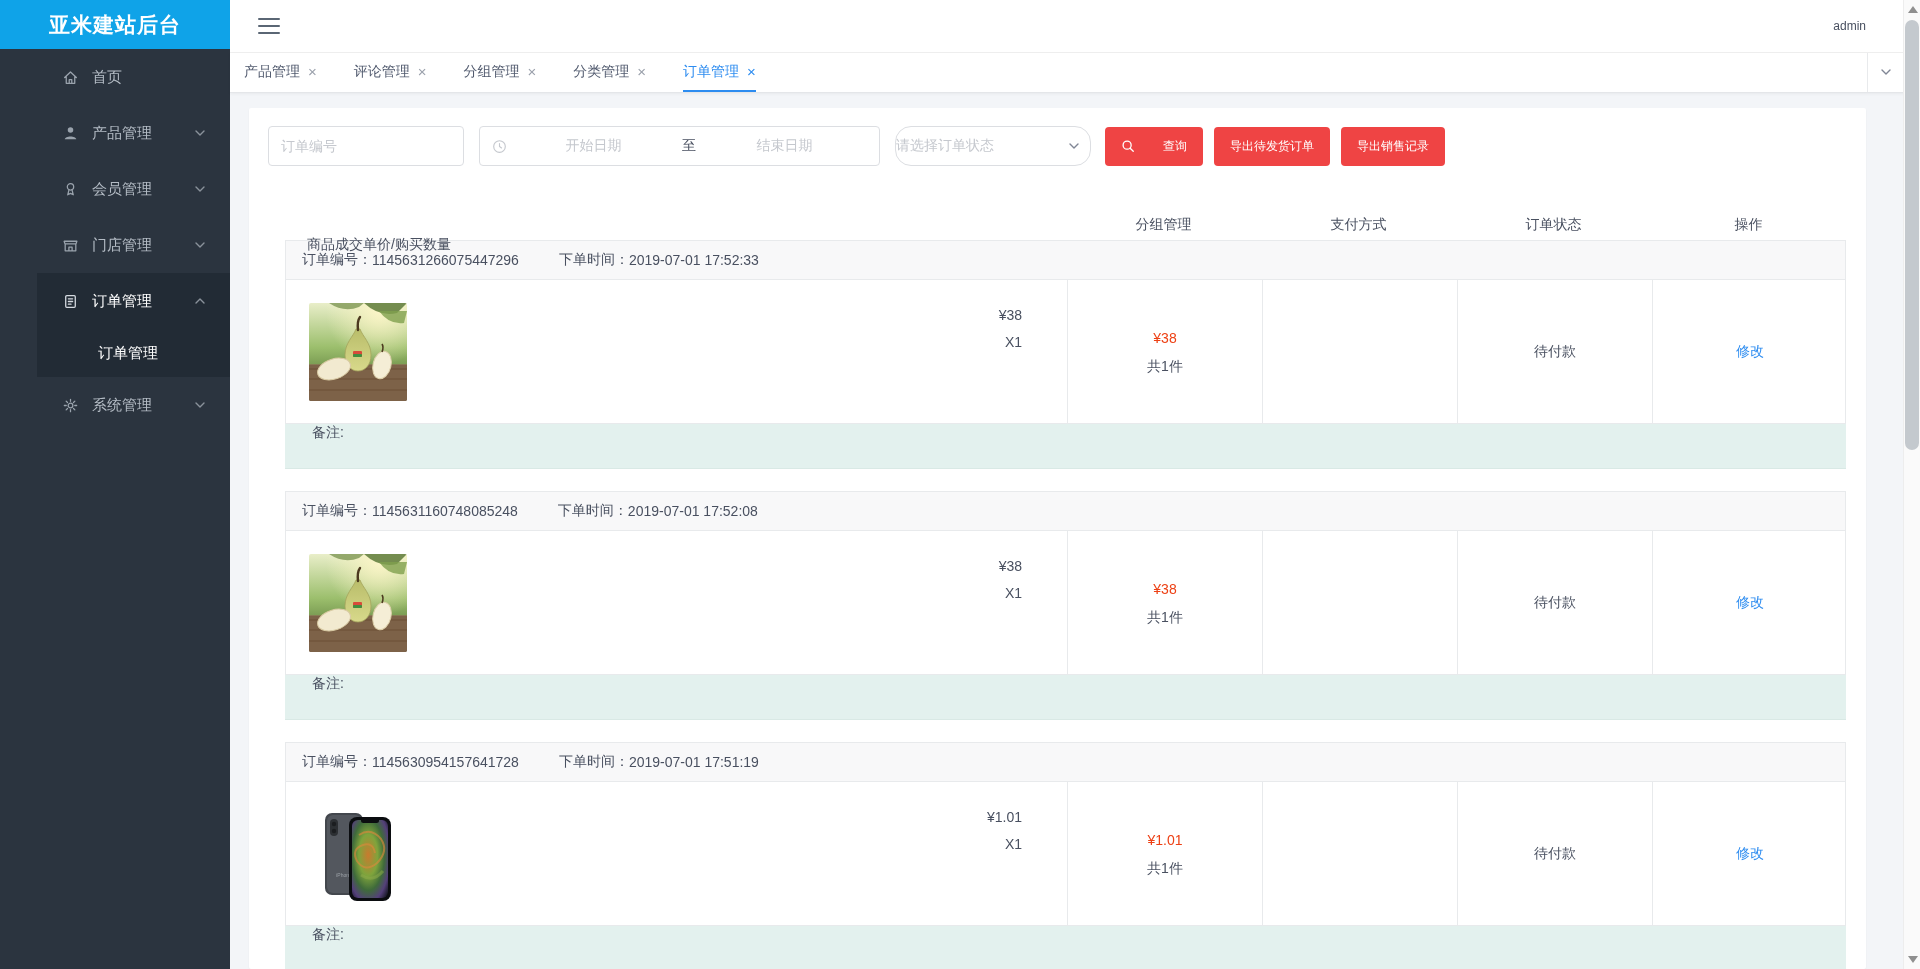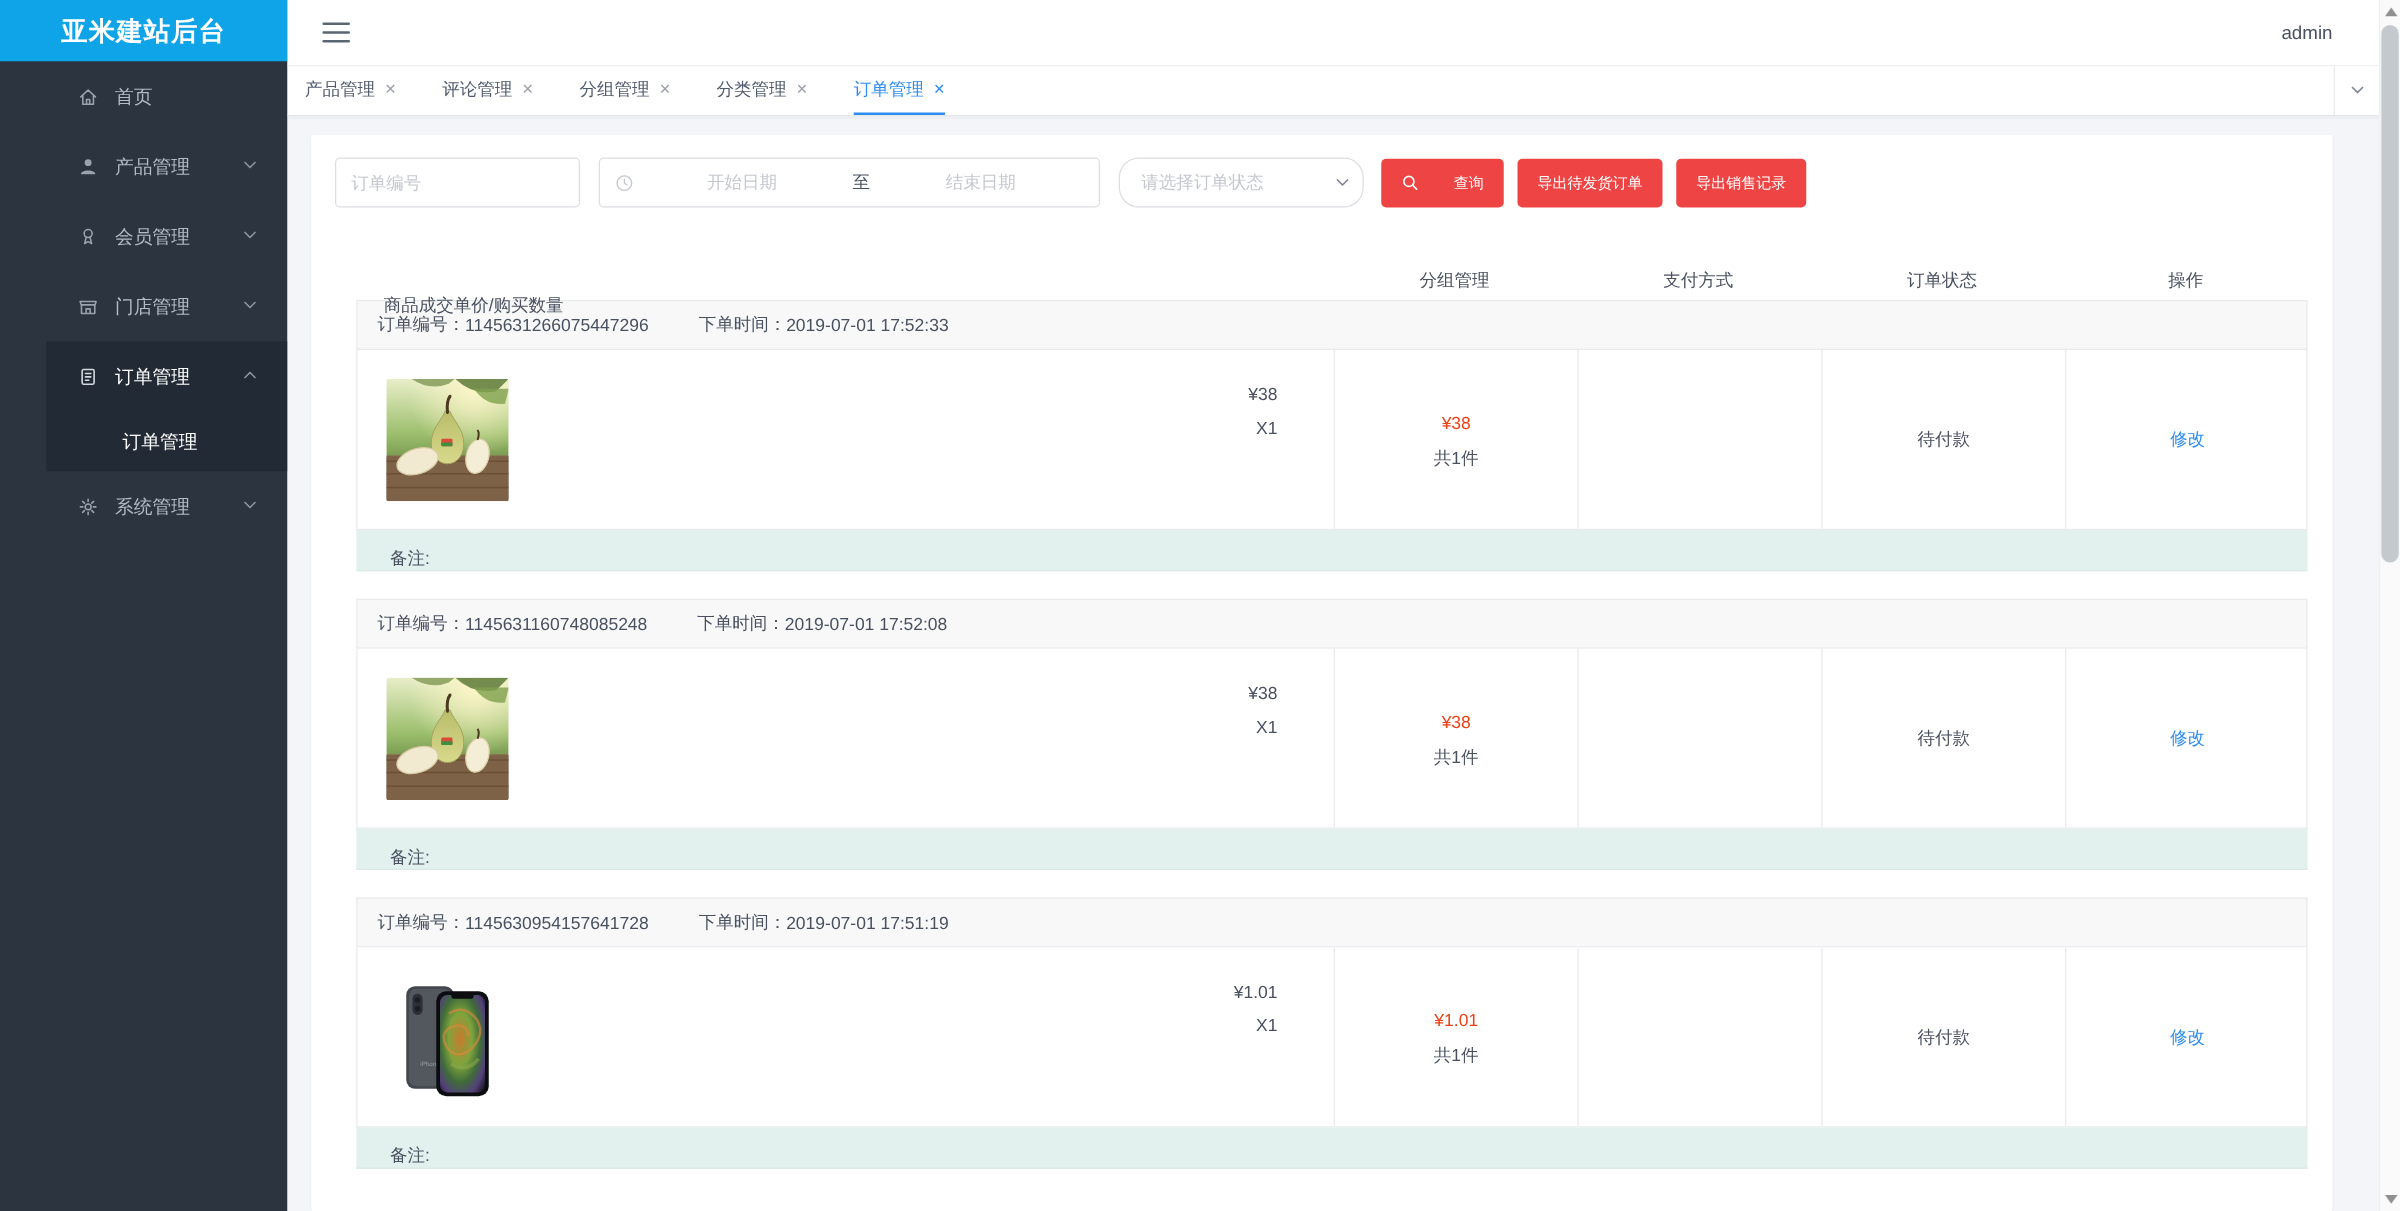--- a/index.html
+++ b/index.html
@@ -25,41 +25,41 @@
   .icon-svg { width:17px; height:17px; }
   .icon-svg * { fill:none; stroke:currentColor; stroke-width:1.2; stroke-linecap:round; stroke-linejoin:round; }
   .icon-svg .fill { fill:currentColor; stroke:none; }
 
   
   .main { flex:1; display:flex; flex-direction:column; height:100%; }
   .topbar { height:53px; background:#fff; display:flex; align-items:center; padding:0 54px 0 28px; border-bottom:1px solid #f0f0f0; }
   .hamburger { width:22px; height:16px; display:flex; flex-direction:column; justify-content:space-between; cursor:pointer; }
   .hamburger span { display:block; height:2px; background:#5a6674; border-radius:1px; }
   .topbar .spacer { flex:1; }
-  .admin-name { color:#495060; font-size:15px; cursor:pointer; }
+  .admin-name { color:#495060; font-size:12px; cursor:pointer; }
 
   .tabsbar { height:40px; background:#fff; display:flex; align-items:stretch; padding-left:14px; border-bottom:1px solid #e4e6e9; box-shadow:0 1px 3px rgba(0,0,0,.05); position:relative; }
   .tab { display:flex; align-items:center; margin-right:37px; color:#515a6e; font-size:14px; cursor:pointer; border-bottom:2px solid transparent; }
   .tab .tab-close { margin-left:8px; color:#9aa0ab; font-size:15px; line-height:1; cursor:pointer; }
   .tab.active { color:#2d8cf0; border-bottom-color:#2d8cf0; }
   .tab.active .tab-close { color:#2d8cf0; }
   .tabs-overflow { position:absolute; right:17px; top:0; width:36px; height:39px; border-left:1px solid #e8eaec; display:flex; align-items:center; justify-content:center; color:#808695; cursor:pointer; background:#fff; }
 
   .content { flex:1; background:#f3f5f8; padding:15px 37px 0 19px; overflow:hidden; }
   .card { background:#fff; border-radius:2px; box-shadow:0 1px 2px rgba(0,0,0,.05); width:1617px; height:100%; padding:18px 0 0 0; }
 
   
   .filters { display:flex; align-items:center; margin-left:19px; }
   .txt-input { width:196px; height:40px; border:1px solid #dcdee2; border-radius:4px; padding:0 12px; font-size:14px; color:#495060; outline:none; font-family:inherit; }
   .txt-input::placeholder { color:#c5c8ce; }
   .date-range { width:401px; height:40px; border:1px solid #dcdee2; border-radius:4px; margin-left:15px; display:flex; align-items:center; padding:0 12px; cursor:text; }
   .date-range .clock { color:#c5c8ce; display:flex; margin-right:4px; }
   .date-range .dr-ph { flex:1; text-align:center; color:#c5c8ce; }
   .date-range .dr-sep { color:#495060; padding:0 6px; }
-  .select-box { width:196px; height:40px; border:1px solid #dcdee2; border-radius:16px; margin-left:15px; display:flex; align-items:center; padding:0 10px 0 17px; cursor:pointer; }
+  .select-box { width:196px; height:40px; border:1px solid #dcdee2; border-radius:16px; margin-left:15px; display:flex; align-items:center; padding:0 10px 0 0; cursor:pointer; }
   .select-box .sel-ph { flex:1; color:#c5c8ce; }
   .select-box .sel-chev { color:#808695; display:flex; }
   .btn { height:39px; background:#ef4444; color:#fff; border:none; border-radius:4px; font-size:12px; padding:0 16px; margin-left:14px; display:flex; align-items:center; cursor:pointer; font-family:inherit;gap:22px; }
   .btn .btn-icon { display:flex; margin-right:6px; }
   .btn + .btn { margin-left:11px; }
 
   
   .otable { margin:30px 20px 0 36px; width:1561px; }
   .thead { display:grid; grid-template-columns:781px 195px 195px 195px 195px; height:44px; align-items:center; color:#495060; }
   .thead .th-goods { padding-left:11px; text-align:left; }
@@ -72,21 +72,21 @@
   .order-row { display:grid; grid-template-columns:781px 195px 195px 195px 195px; height:144px; border-left:1px solid #e8eaec; border-right:1px solid #e8eaec; border-bottom:1px solid #e8eaec; background:#fff; }
   .cell { border-left:1px solid #e8eaec; display:flex; flex-direction:column; align-items:center; }
   .cell:first-child { border-left:none; }
   .goods-cell { flex-direction:row; justify-content:space-between; align-items:center; padding-left:23px; }
   .goods-img { width:98px; height:98px; flex:0 0 98px; border-radius:2px; overflow:hidden; }
   .unit-block { align-self:flex-start; margin-top:22px; padding-right:45px; text-align:right; line-height:27px; color:#495060; }
   .paid-cell { padding-top:44px; line-height:28px; }
   .paid-amount { color:#ed4014; }
   .center-cell { justify-content:center;font-family:Liberation Serif, serif; }
   .op-link { color:#2d8cf0; cursor:pointer; }
-  .remark-row { height:33px; background:#e3f1ee; border-bottom:1px solid #d9e9e5; display:flex; align-items:flex-end; padding-left:27px; color:#495060; }
+  .remark-row { height:45px; background:#e3f1ee; border-bottom:1px solid #d9e9e5; display:flex; align-items:flex-start; padding-left:27px; color:#495060; }
 
   
   .v-scrollbar { position:fixed; top:0; right:0; width:17px; height:969px; background:#fafafa; border-left:1px solid #ededed; z-index:50; }
   .sb-arrow { position:absolute; left:4px; width:0; height:0; border-left:5px solid transparent; border-right:5px solid transparent; cursor:pointer; }
   .sb-up { top:6px; border-bottom:7px solid #8f8f8f; }
   .sb-down { bottom:6px; border-top:7px solid #8f8f8f; }
   .sb-thumb { position:absolute; left:1px; top:20px; width:14px; height:430px; background:#c4c9ce; border-radius:7px; cursor:pointer; }
 </style>
 </head>
 <body>

